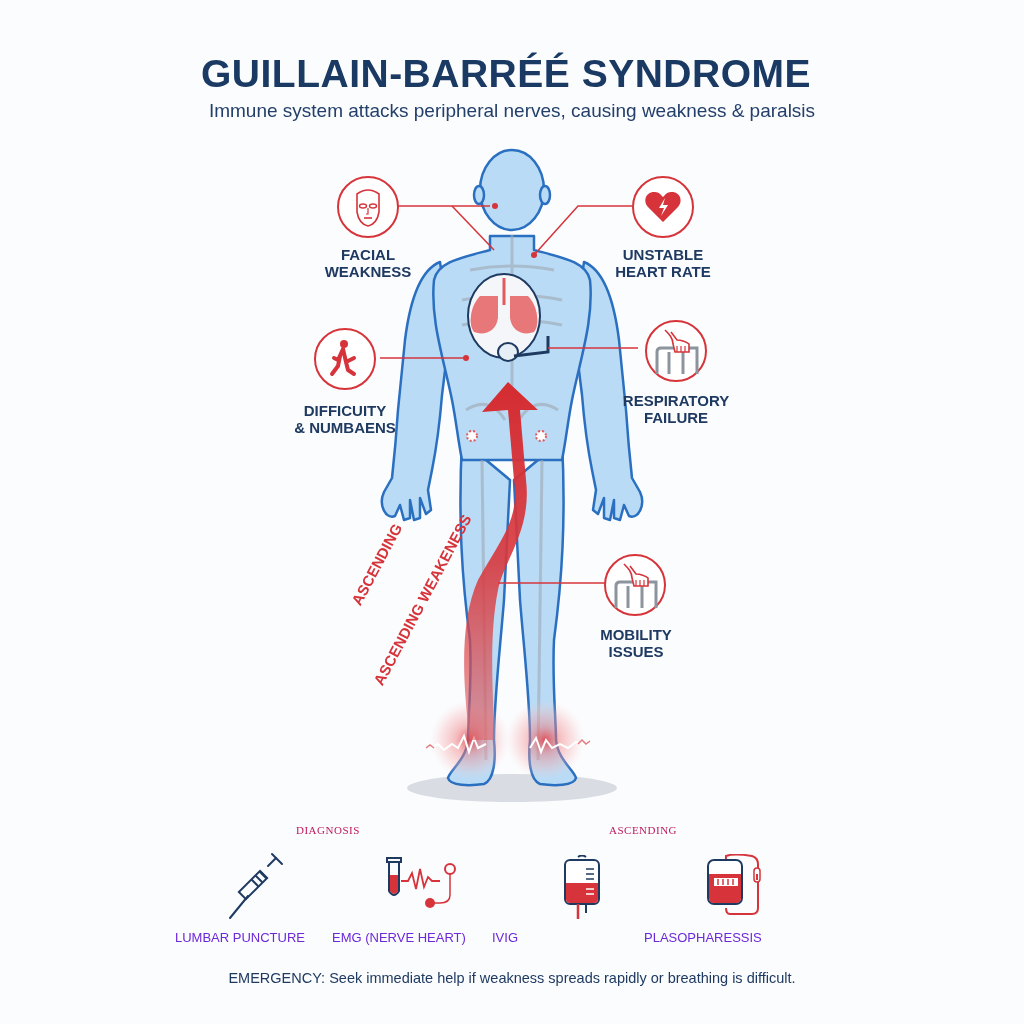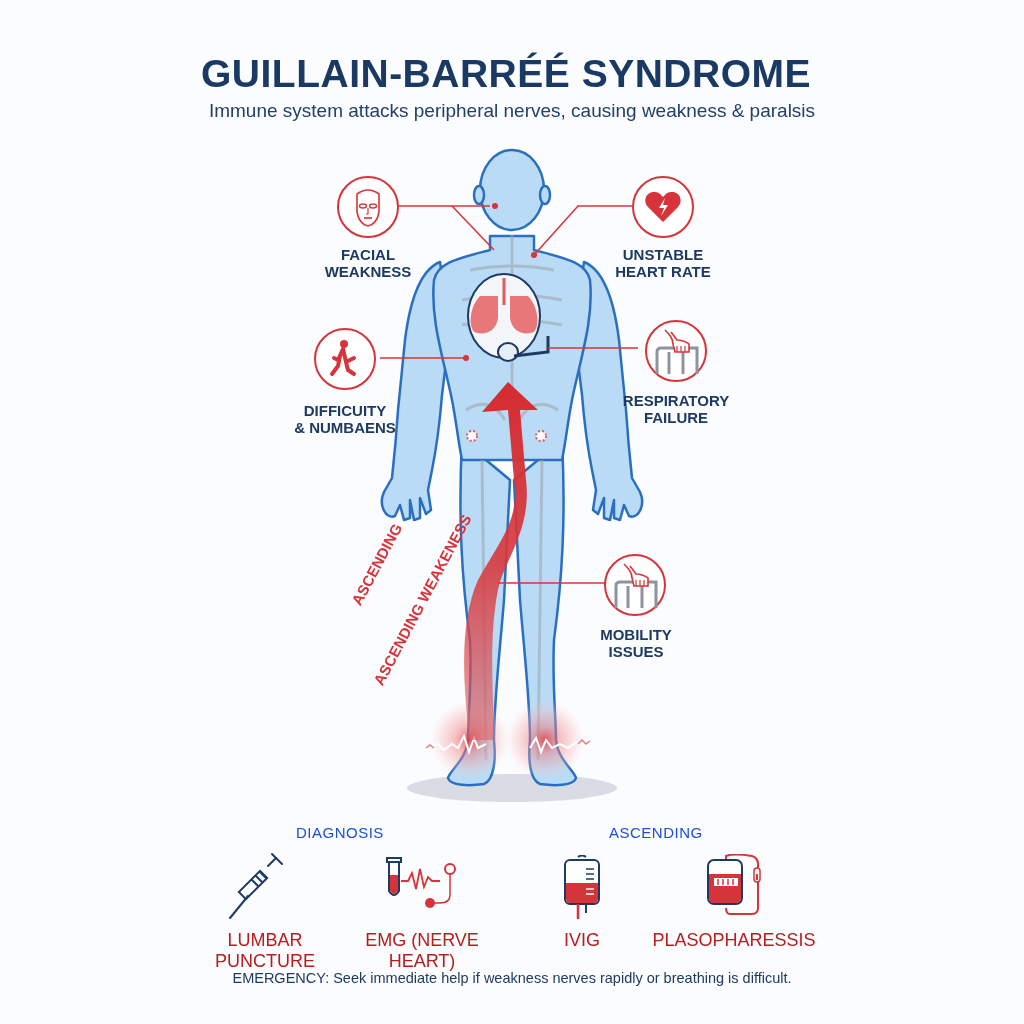--- a/index.html
+++ b/index.html
@@ -20,24 +20,24 @@
     width:62px; height:62px; border:2px solid #d6343a; border-radius:50%;
     background:#fff; box-sizing:border-box;
   }
   .icon-circle svg { position:absolute; left:0; top:0; }
   .label {
     font-size:15px; font-weight:bold; color:#1f3a61; text-align:center; line-height:17px;
     text-transform:uppercase; width:140px;
   }
   .leader { stroke:#d6343a; stroke-width:1.5; fill:none; }
   .section-head {
-    font-size:15px; color:#1d4ed8; letter-spacing:0.5px;
+    font-size:11px; color:#be185d; letter-spacing:0.5px;font-family:Liberation Serif, serif;
   }
   .tool-label {
-    font-size:18px; color:#b91c1c; text-align:center; width:180px;
+    font-size:13px; color:#6d28d9; width:180px;
   }
   .emergency {
     left:0; width:1024px; top:970px; text-align:center; font-size:14.5px; color:#1f3a61;
   }
   .emergency b { font-weight:normal; }
 </style>
 </head>
 <body>
 
 <div class="abs title">GUILLAIN-BARRÉÉ SYNDROME</div>
@@ -243,14 +243,14 @@
   <line x1="12" y1="25" x2="12" y2="31" stroke="#d6343a" stroke-width="1.5"></line>
   <line x1="17" y1="25" x2="17" y2="31" stroke="#d6343a" stroke-width="1.5"></line>
   <line x1="22" y1="25" x2="22" y2="31" stroke="#d6343a" stroke-width="1.5"></line>
   <line x1="27" y1="25" x2="27" y2="31" stroke="#d6343a" stroke-width="1.5"></line>
   <rect x="48" y="14" width="6" height="14" rx="3" fill="#fff" stroke="#d6343a" stroke-width="1.5"></rect>
   <rect x="50" y="20" width="2" height="6" fill="#d6343a"></rect>
 </svg>
 <div class="abs tool-label" style="left:644px;top:930px">PLASOPHARESSIS</div>
 
 <div class="abs emergency">
-  <b>EMERGENCY:</b><span> Seek immediate help if weakness nerves rapidly or breathing is difficult.</span>
+  <b>EMERGENCY:</b><span> Seek immediate help if weakness spreads rapidly or breathing is difficult.</span>
 </div>
 
 </body></html>

